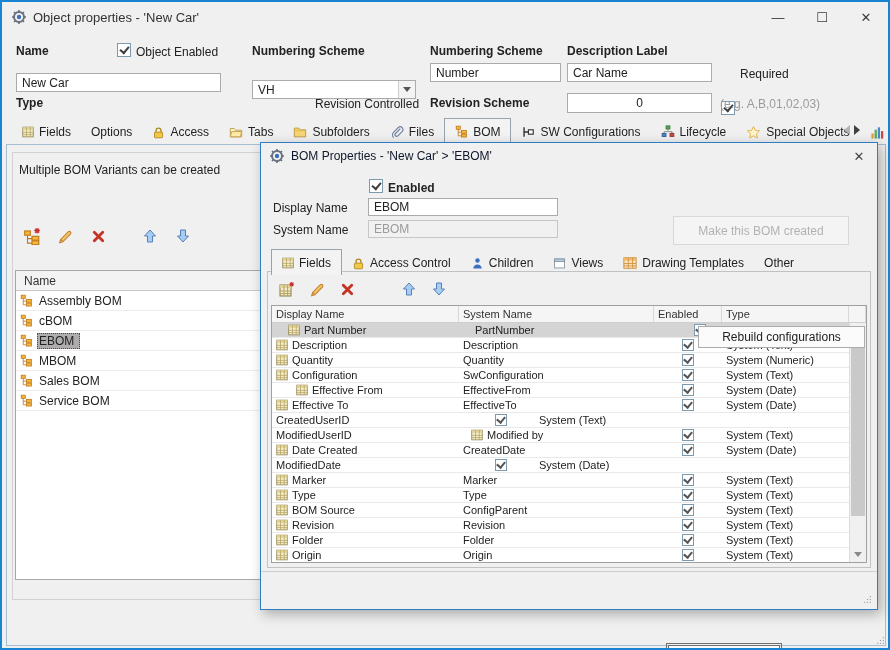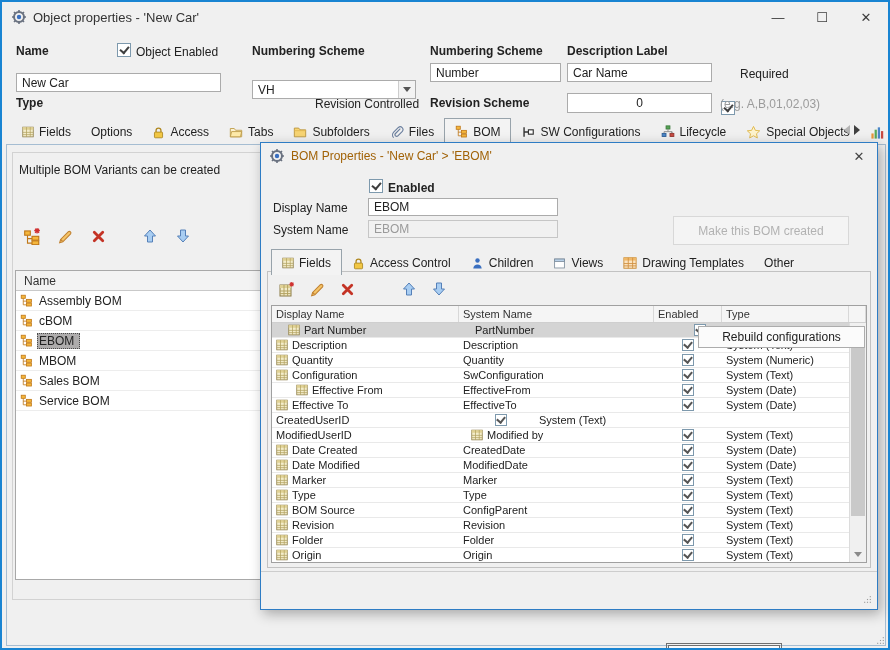--- a/index.html
+++ b/index.html
@@ -43,21 +43,21 @@
   .toolbar-ic{display:inline-flex;width:20px;height:20px;align-items:center;justify-content:center;}
   
   .bomlist{left:13px;top:268px;width:560px;height:310px;background:#fff;border:1px solid #a8a8a8;z-index:1;overflow:hidden;}
   .bomlist .lhead{height:20px;background:#f3f3f3;border-bottom:1px solid #c9c9c9;display:flex;align-items:center;padding-left:8px;color:#333;}
   .bom-item{height:20px;display:flex;align-items:center;padding-left:4px;border-bottom:1px solid #ededed;gap:4px;}
   .bom-item .bl{padding:1px 6px 1px 2px;}
   .bom-item.selected .bl{background:#aeacac;border:1px dotted #4a4a4a;padding:0 5px 0 1px;}
   
   .dialog{left:258px;top:140px;width:618px;height:468px;background:#f0f0f0;border:1px solid #2e7cc4;box-shadow:3px 4px 12px rgba(0,0,0,.3);z-index:10;}
   .dialog .dtitle{position:absolute;left:0;top:0;width:100%;height:26px;display:flex;align-items:center;}
-  .dialog .dtitle .ttext{margin-left:6px;font-size:12px;color:#a16207;}
+  .dialog .dtitle .ttext{margin-left:6px;font-size:12px;color:#0f172a;}
   .dclose{position:absolute;right:8px;top:4px;width:20px;height:18px;display:flex;align-items:center;justify-content:center;color:#444;font-size:13px;}
   #inner-tabs{left:10px;top:107px;width:500px;}
   .content-panel{left:6px;top:128px;width:604px;height:297px;border:1px solid #c2c2c2;background:#f0f0f0;}
   
   .btn{background:#fbfbfb;border:1px solid #acacac;display:flex;align-items:center;justify-content:center;font-size:12px;color:#222;position:relative;}
   .btn.disabled{background:#f4f4f4;border-color:#d8d8d8;color:#b2b2b2;}
   .btn.focused{border:1px solid #6f6f6f;outline:1px solid #6f6f6f;outline-offset:1px;}
   .btn .bic{position:absolute;left:10px;width:16px;height:16px;display:inline-flex;}
   
   .ftable{left:10px;top:162px;width:596px;height:258px;background:#fff;border:1px solid #a0a0a0;overflow:hidden;}
@@ -646,30 +646,20 @@
               </span>
               <span>Date Created</span>
             </div>
             <div class="tc" style="width: 195px;">CreatedDate</div>
             <div class="tc cbox" style="width: 68px;">
               <span class="cb cb12 checked"></span>
             </div>
             <div class="tc" style="width: 127px;">System (Date)</div>
           </div>
           <div class="trow">
-            <div class="tc" style="width: 187px;">
-              <span class="ic" style="margin-right: 4px;">
-                <svg width="12" height="12" viewBox="0 0 16 16" xmlns="http://www.w3.org/2000/svg">
-                  <rect x="1" y="1.5" width="14" height="13" fill="#f3ecca" stroke="#8a7a44"></rect>
-                  <rect x="1" y="1.5" width="14" height="3.5" fill="#e0d194"></rect>
-                  <path d="M6 1.5v13M11 1.5v13M1 8.5h14M1 11.5h14" stroke="#b3a362" stroke-width="1"></path>
-                </svg>
-              </span>
-              <span>Date Modified</span>
-            </div>
             <div class="tc" style="width: 195px;">ModifiedDate</div>
             <div class="tc cbox" style="width: 68px;">
               <span class="cb cb12 checked"></span>
             </div>
             <div class="tc" style="width: 127px;">System (Date)</div>
           </div>
           <div class="trow">
             <div class="tc" style="width: 187px;">
               <span class="ic" style="margin-right: 4px;">
                 <svg width="12" height="12" viewBox="0 0 16 16" xmlns="http://www.w3.org/2000/svg">

